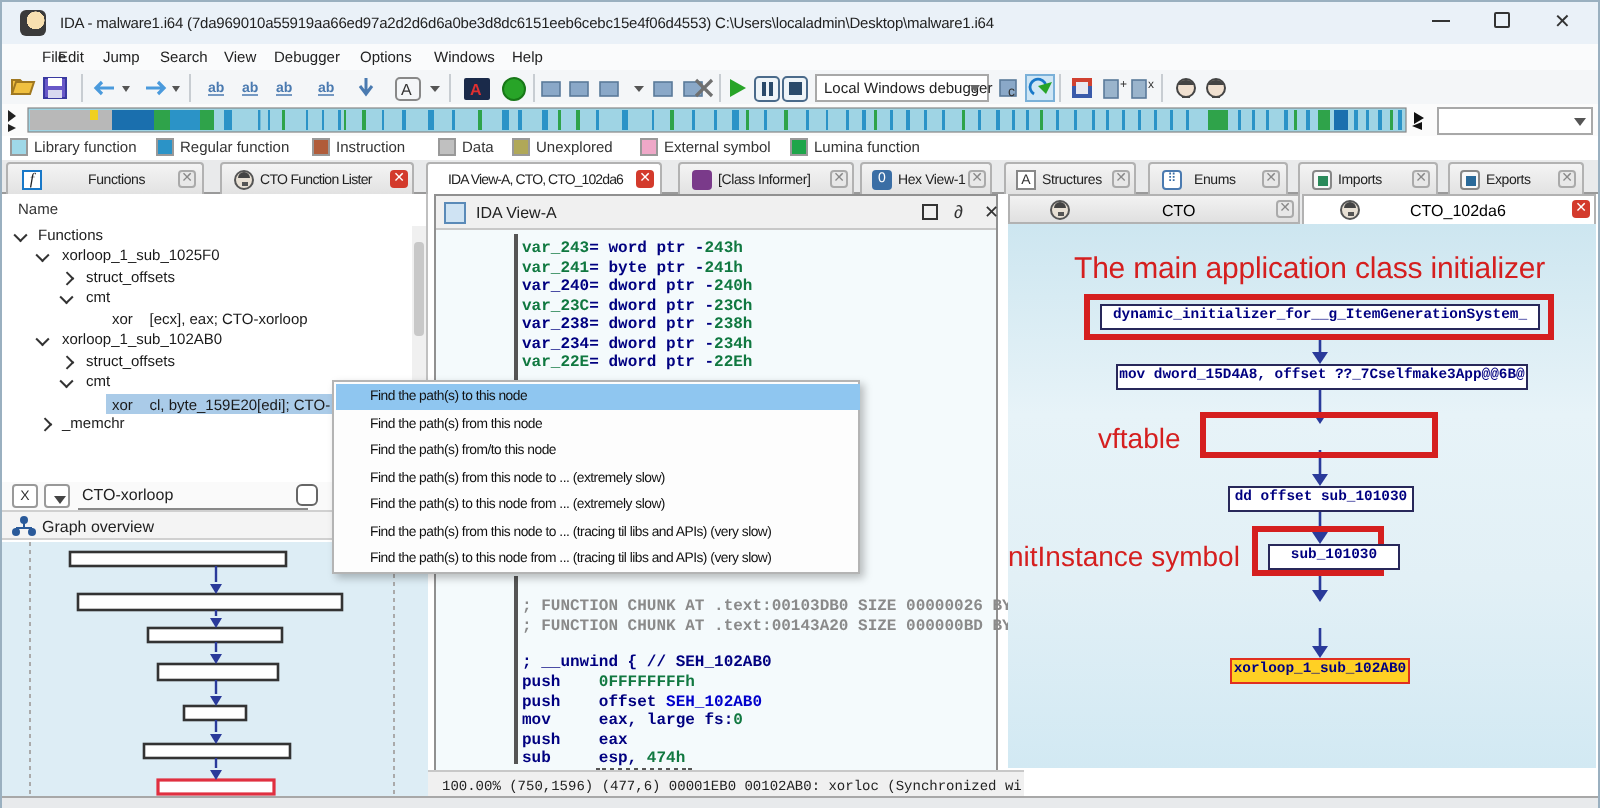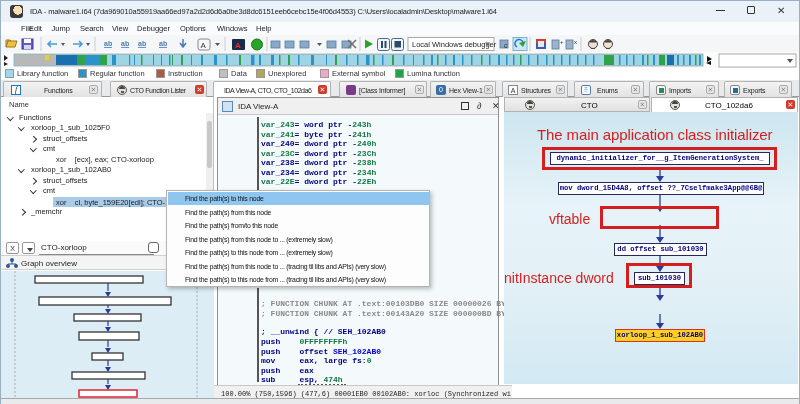--- a/index.html
+++ b/index.html
@@ -467,23 +467,23 @@
             <path d="M156 217 l-4 -6 h8 z" stroke="none"></path>
         </g>
       </svg>
       <div class="redtxt" style="left:33px;top:13.5px;font-size:15px;letter-spacing:-0.1px;">The main application class initializer</div>
       <div class="redrect" style="left:38px;top:35px;width:235px;height:23px;"></div>
       <div class="gnode" style="left:46px;top:40px;width:220px;height:13px;">dynamic_initializer_for__g_ItemGenerationSystem_</div>
       <div class="gnode" style="left:54px;top:70px;width:206px;height:13px;">mov dword_15D4A8, offset ??_7Cselfmake3App@@6B@</div>
       <div class="redtxt" style="left:45px;top:99px;font-size:14px;">vftable</div>
       <div class="redrect" style="left:96px;top:94px;width:119px;height:23px;"></div>
       <div class="gnode" style="left:110px;top:131px;width:93px;height:13px;">dd offset sub_101030</div>
-      <div class="redtxt" style="left:0px;top:158px;font-size:14px;">nitInstance dword</div>
+      <div class="redtxt" style="left:0px;top:158px;font-size:14px;">nitInstance symbol</div>
       <div class="redrect" style="left:122px;top:151px;width:66px;height:25px;"></div>
-      <div class="gnode" style="left:130px;top:160px;width:51px;height:13px;">sub_101030</div>
+      <div class="gnode" style="left:130px;top:160px;width:66px;height:13px;">sub_101030</div>
       <div class="gnode" style="left:111px;top:217px;width:90px;height:13px;background:#ffd024;border:1.5px solid #e03020;line-height:10px;">xorloop_1_sub_102AB0</div>
     </div>
   </div>
 
   <div class="abs" id="ctxmenu">
     <div class="mi hl" style="top:1px;">Find the path(s) to this node</div>
     <div class="mi" style="top:14.5px;">Find the path(s) from this node</div>
     <div class="mi" style="top:28px;">Find the path(s) from/to this node</div>
     <div class="mi" style="top:41.5px;">Find the path(s) from this node to ... (extremely slow)</div>
     <div class="mi" style="top:55px;">Find the path(s) to this node from ... (extremely slow)</div>

